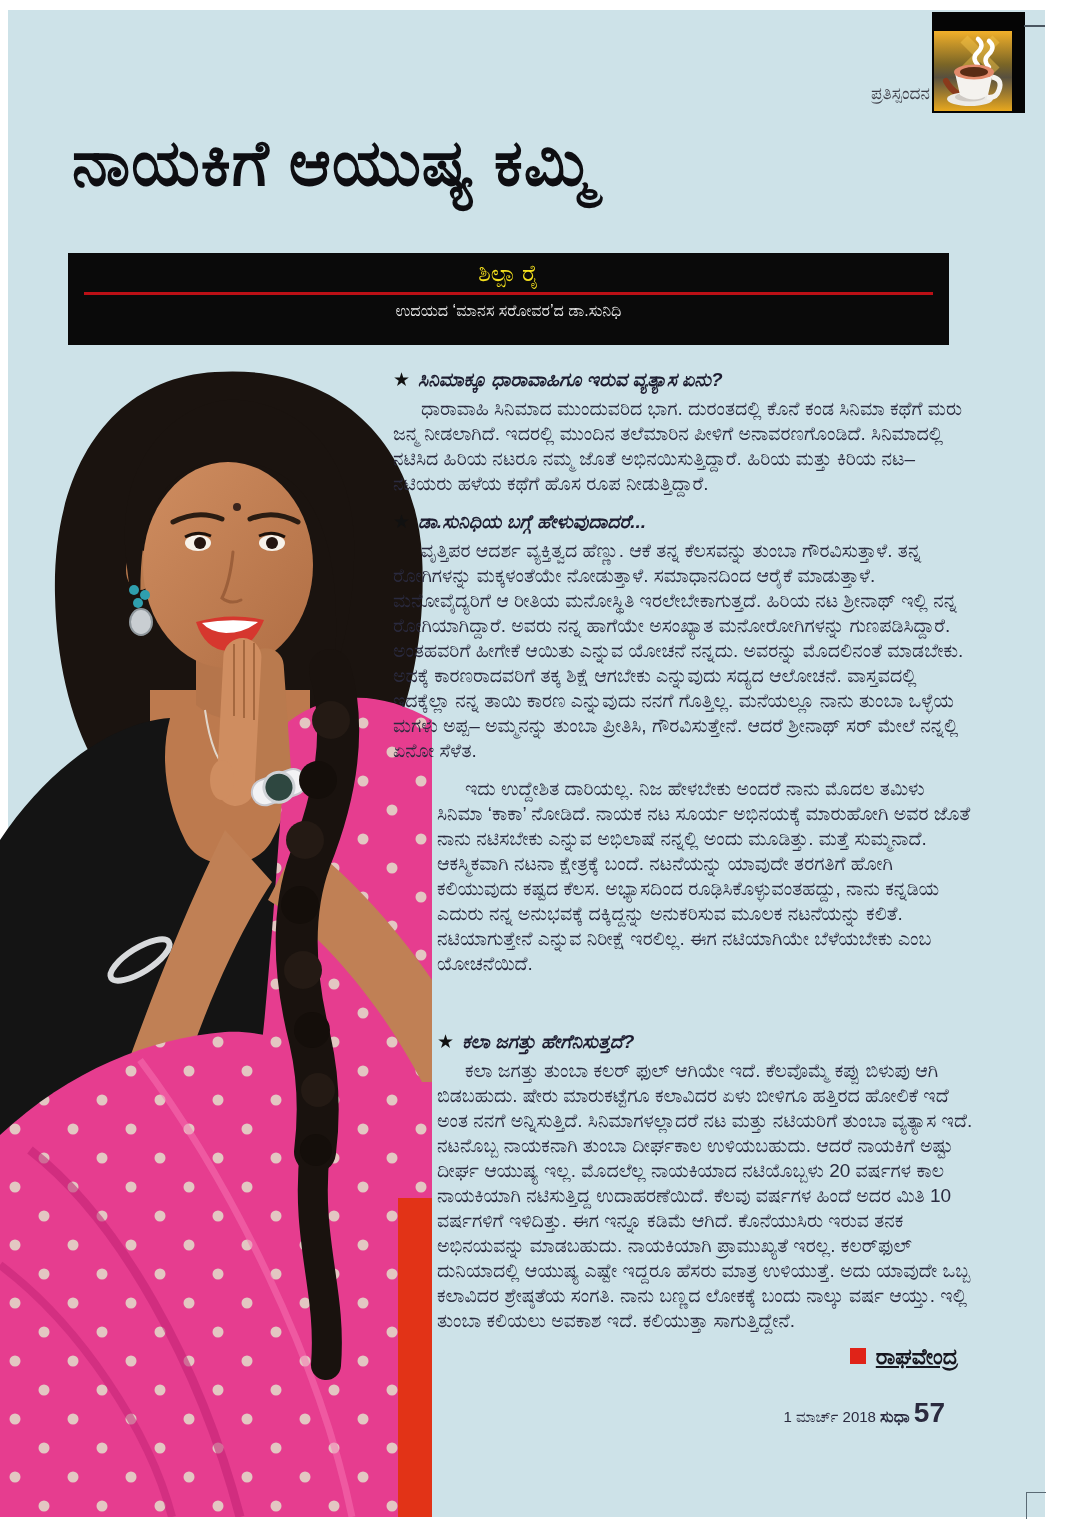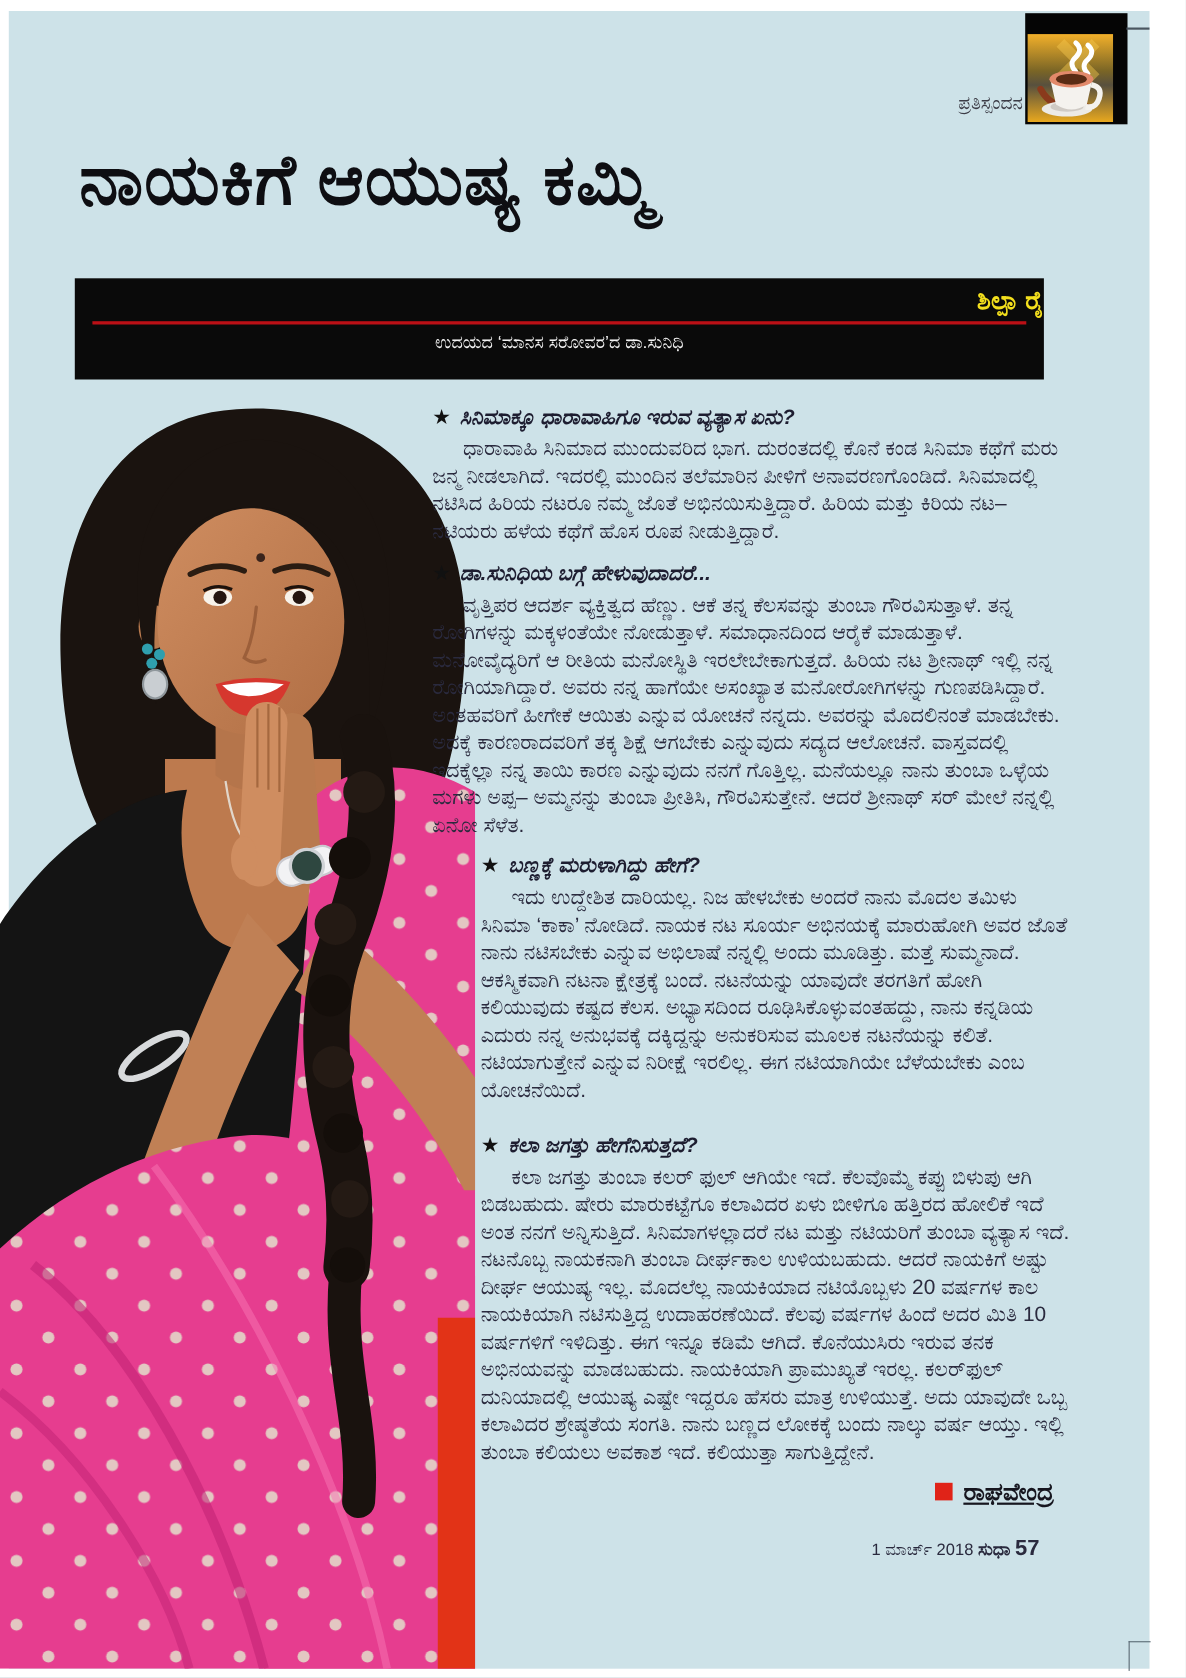--- a/index.html
+++ b/index.html
@@ -9,37 +9,37 @@
   
   .headline{position:absolute;left:72px;top:128px;width:840px;font-size:64px;line-height:1.1;
     font-weight:bold;color:#0e0e12;letter-spacing:1px;}
   
   .corner-box{position:absolute;left:932px;top:12px;width:93px;height:101px;background:#050505;}
   .corner-box .cup-wrap{position:absolute;left:2px;top:19px;width:78px;height:80px;}
   .corner-line{position:absolute;left:1024px;top:25px;width:21px;height:2px;background:#4a5660;}
   .corner-label{position:absolute;right:148px;top:84px;font-size:17px;color:#3c3c46;}
   
   .banner{position:absolute;left:68px;top:253px;width:881px;height:92px;background:#0a0a0a;}
-  .banner-name{margin-top:7px;text-align:right;font-size:23px;font-weight:bold;color:#f3df1d;}
+  .banner-name{margin-top:7px;text-align:center;font-size:23px;font-weight:normal;color:#f3df1d;}
   .banner-rule{margin:5px 16px 0 16px;height:3px;background:#bb1016;}
   .banner-subtitle{margin-top:7px;text-align:center;font-size:16px;color:#f2f2f2;}
   
   .qa{position:absolute;color:#26263a;}
   .qa .question{margin:0 0 5px 0;font-size:19px;font-weight:bold;font-style:italic;color:#1d1d30;}
   .qa .question .star{font-style:normal;margin:0 8px 0 0;color:#111;}
   .qa .answer{margin:0;font-size:19px;line-height:25px;text-indent:28px;color:#2a2a3e;text-align:left;}
   .qa0{left:393px;top:368px;width:575px;}
   .qa1{left:393px;top:510px;width:578px;}
   .qa2{left:437px;top:776px;width:535px;}
   .qa3{left:437px;top:1030px;width:537px;}
   .byline{position:absolute;right:120px;top:1344px;font-size:22px;font-weight:bold;color:#16161f;text-decoration:underline;}
   .byline .sq{display:inline-block;width:16px;height:16px;background:#e02318;margin-right:10px;}
   .footer{position:absolute;right:133px;top:1397px;font-size:15px;color:#2a2a3e;}
   .footer .mag{font-weight:bold;font-size:16px;}
-  .footer .pageno{font-weight:bold;font-size:20px;}
+  .footer .pageno{font-weight:bold;font-size:28px;}
   .crop-mark{position:absolute;left:1026px;top:1492px;width:19px;height:26px;
     border-left:1px solid #5a6a74;border-top:1px solid #5a6a74;}
   .portrait{position:absolute;left:0;top:360px;width:432px;height:1157px;}
 </style>
 </head>
 <body>
 
 <div class="canvas">
   <div class="page-bg"></div>
 
@@ -163,21 +163,20 @@
 
   <div class="qa qa0">
     <p class="question"><span class="star">★</span><span>ಸಿನಿಮಾಕ್ಕೂ ಧಾರಾವಾಹಿಗೂ ಇರುವ ವ್ಯತ್ಯಾಸ ಏನು?</span></p>
     <p class="answer">ಧಾರಾವಾಹಿ ಸಿನಿಮಾದ ಮುಂದುವರಿದ ಭಾಗ. ದುರಂತದಲ್ಲಿ ಕೊನೆ ಕಂಡ ಸಿನಿಮಾ ಕಥೆಗೆ ಮರು ಜನ್ಮ ನೀಡಲಾಗಿದೆ. ಇದರಲ್ಲಿ ಮುಂದಿನ ತಲೆಮಾರಿನ ಪೀಳಿಗೆ ಅನಾವರಣಗೊಂಡಿದೆ. ಸಿನಿಮಾದಲ್ಲಿ ನಟಿಸಿದ ಹಿರಿಯ ನಟರೂ ನಮ್ಮ ಜೊತೆ ಅಭಿನಯಿಸುತ್ತಿದ್ದಾರೆ. ಹಿರಿಯ ಮತ್ತು ಕಿರಿಯ ನಟ– ನಟಿಯರು ಹಳೆಯ ಕಥೆಗೆ ಹೊಸ ರೂಪ ನೀಡುತ್ತಿದ್ದಾರೆ.</p>
   </div>
   <div class="qa qa1">
     <p class="question"><span class="star">★</span><span>ಡಾ.ಸುನಿಧಿಯ ಬಗ್ಗೆ ಹೇಳುವುದಾದರೆ...</span></p>
     <p class="answer">ವೃತ್ತಿಪರ ಆದರ್ಶ ವ್ಯಕ್ತಿತ್ವದ ಹೆಣ್ಣು. ಆಕೆ ತನ್ನ ಕೆಲಸವನ್ನು ತುಂಬಾ ಗೌರವಿಸುತ್ತಾಳೆ. ತನ್ನ ರೋಗಿಗಳನ್ನು ಮಕ್ಕಳಂತೆಯೇ ನೋಡುತ್ತಾಳೆ. ಸಮಾಧಾನದಿಂದ ಆರೈಕೆ ಮಾಡುತ್ತಾಳೆ. ಮನೋವೈದ್ಯರಿಗೆ ಆ ರೀತಿಯ ಮನೋಸ್ಥಿತಿ ಇರಲೇಬೇಕಾಗುತ್ತದೆ. ಹಿರಿಯ ನಟ ಶ್ರೀನಾಥ್ ಇಲ್ಲಿ ನನ್ನ ರೋಗಿಯಾಗಿದ್ದಾರೆ. ಅವರು ನನ್ನ ಹಾಗೆಯೇ ಅಸಂಖ್ಯಾತ ಮನೋರೋಗಿಗಳನ್ನು ಗುಣಪಡಿಸಿದ್ದಾರೆ. ಅಂತಹವರಿಗೆ ಹೀಗೇಕೆ ಆಯಿತು ಎನ್ನುವ ಯೋಚನೆ ನನ್ನದು. ಅವರನ್ನು ಮೊದಲಿನಂತೆ ಮಾಡಬೇಕು. ಅದಕ್ಕೆ ಕಾರಣರಾದವರಿಗೆ ತಕ್ಕ ಶಿಕ್ಷೆ ಆಗಬೇಕು ಎನ್ನುವುದು ಸದ್ಯದ ಆಲೋಚನೆ. ವಾಸ್ತವದಲ್ಲಿ ಇದಕ್ಕೆಲ್ಲಾ ನನ್ನ ತಾಯಿ ಕಾರಣ ಎನ್ನುವುದು ನನಗೆ ಗೊತ್ತಿಲ್ಲ. ಮನೆಯಲ್ಲೂ ನಾನು ತುಂಬಾ ಒಳ್ಳೆಯ ಮಗಳು ಅಪ್ಪ– ಅಮ್ಮನನ್ನು ತುಂಬಾ ಪ್ರೀತಿಸಿ, ಗೌರವಿಸುತ್ತೇನೆ. ಆದರೆ ಶ್ರೀನಾಥ್ ಸರ್ ಮೇಲೆ ನನ್ನಲ್ಲಿ ಏನೋ ಸೆಳೆತ.</p>
   </div>
   <div class="qa qa2">
-    <p class="question"><span class="star">★</span><span>ಬಣ್ಣಕ್ಕೆ ಮರುಳಾಗಿದ್ದು ಹೇಗೆ?</span></p>
     <p class="answer">ಇದು ಉದ್ದೇಶಿತ ದಾರಿಯಲ್ಲ. ನಿಜ ಹೇಳಬೇಕು ಅಂದರೆ ನಾನು ಮೊದಲ ತಮಿಳು ಸಿನಿಮಾ ‘ಕಾಕಾ’ ನೋಡಿದೆ. ನಾಯಕ ನಟ ಸೂರ್ಯ ಅಭಿನಯಕ್ಕೆ ಮಾರುಹೋಗಿ ಅವರ ಜೊತೆ ನಾನು ನಟಿಸಬೇಕು ಎನ್ನುವ ಅಭಿಲಾಷೆ ನನ್ನಲ್ಲಿ ಅಂದು ಮೂಡಿತ್ತು. ಮತ್ತೆ ಸುಮ್ಮನಾದೆ. ಆಕಸ್ಮಿಕವಾಗಿ ನಟನಾ ಕ್ಷೇತ್ರಕ್ಕೆ ಬಂದೆ. ನಟನೆಯನ್ನು ಯಾವುದೇ ತರಗತಿಗೆ ಹೋಗಿ ಕಲಿಯುವುದು ಕಷ್ಟದ ಕೆಲಸ. ಅಭ್ಯಾಸದಿಂದ ರೂಢಿಸಿಕೊಳ್ಳುವಂತಹದ್ದು, ನಾನು ಕನ್ನಡಿಯ ಎದುರು ನನ್ನ ಅನುಭವಕ್ಕೆ ದಕ್ಕಿದ್ದನ್ನು ಅನುಕರಿಸುವ ಮೂಲಕ ನಟನೆಯನ್ನು ಕಲಿತೆ. ನಟಿಯಾಗುತ್ತೇನೆ ಎನ್ನುವ ನಿರೀಕ್ಷೆ ಇರಲಿಲ್ಲ. ಈಗ ನಟಿಯಾಗಿಯೇ ಬೆಳೆಯಬೇಕು ಎಂಬ ಯೋಚನೆಯಿದೆ.</p>
   </div>
   <div class="qa qa3">
     <p class="question"><span class="star">★</span><span>ಕಲಾ ಜಗತ್ತು ಹೇಗೆನಿಸುತ್ತದೆ?</span></p>
     <p class="answer">ಕಲಾ ಜಗತ್ತು ತುಂಬಾ ಕಲರ್ ಫುಲ್ ಆಗಿಯೇ ಇದೆ. ಕೆಲವೊಮ್ಮೆ ಕಪ್ಪು ಬಿಳುಪು ಆಗಿ ಬಿಡಬಹುದು. ಷೇರು ಮಾರುಕಟ್ಟೆಗೂ ಕಲಾವಿದರ ಏಳು ಬೀಳಿಗೂ ಹತ್ತಿರದ ಹೋಲಿಕೆ ಇದೆ ಅಂತ ನನಗೆ ಅನ್ನಿಸುತ್ತಿದೆ. ಸಿನಿಮಾಗಳಲ್ಲಾದರೆ ನಟ ಮತ್ತು ನಟಿಯರಿಗೆ ತುಂಬಾ ವ್ಯತ್ಯಾಸ ಇದೆ. ನಟನೊಬ್ಬ ನಾಯಕನಾಗಿ ತುಂಬಾ ದೀರ್ಘಕಾಲ ಉಳಿಯಬಹುದು. ಆದರೆ ನಾಯಕಿಗೆ ಅಷ್ಟು ದೀರ್ಘ ಆಯುಷ್ಯ ಇಲ್ಲ. ಮೊದಲೆಲ್ಲ ನಾಯಕಿಯಾದ ನಟಿಯೊಬ್ಬಳು 20 ವರ್ಷಗಳ ಕಾಲ ನಾಯಕಿಯಾಗಿ ನಟಿಸುತ್ತಿದ್ದ ಉದಾಹರಣೆಯಿದೆ. ಕೆಲವು ವರ್ಷಗಳ ಹಿಂದೆ ಅದರ ಮಿತಿ 10 ವರ್ಷಗಳಿಗೆ ಇಳಿದಿತ್ತು. ಈಗ ಇನ್ನೂ ಕಡಿಮೆ ಆಗಿದೆ. ಕೊನೆಯುಸಿರು ಇರುವ ತನಕ ಅಭಿನಯವನ್ನು ಮಾಡಬಹುದು. ನಾಯಕಿಯಾಗಿ ಪ್ರಾಮುಖ್ಯತೆ ಇರಲ್ಲ. ಕಲರ್‌ಫುಲ್ ದುನಿಯಾದಲ್ಲಿ ಆಯುಷ್ಯ ಎಷ್ಟೇ ಇದ್ದರೂ ಹೆಸರು ಮಾತ್ರ ಉಳಿಯುತ್ತೆ. ಅದು ಯಾವುದೇ ಒಬ್ಬ ಕಲಾವಿದರ ಶ್ರೇಷ್ಠತೆಯ ಸಂಗತಿ. ನಾನು ಬಣ್ಣದ ಲೋಕಕ್ಕೆ ಬಂದು ನಾಲ್ಕು ವರ್ಷ ಆಯ್ತು. ಇಲ್ಲಿ ತುಂಬಾ ಕಲಿಯಲು ಅವಕಾಶ ಇದೆ. ಕಲಿಯುತ್ತಾ ಸಾಗುತ್ತಿದ್ದೇನೆ.</p>
   </div>
 
   <div class="byline">
     <span class="sq"></span><span>ರಾಘವೇಂದ್ರ</span>
   </div>

